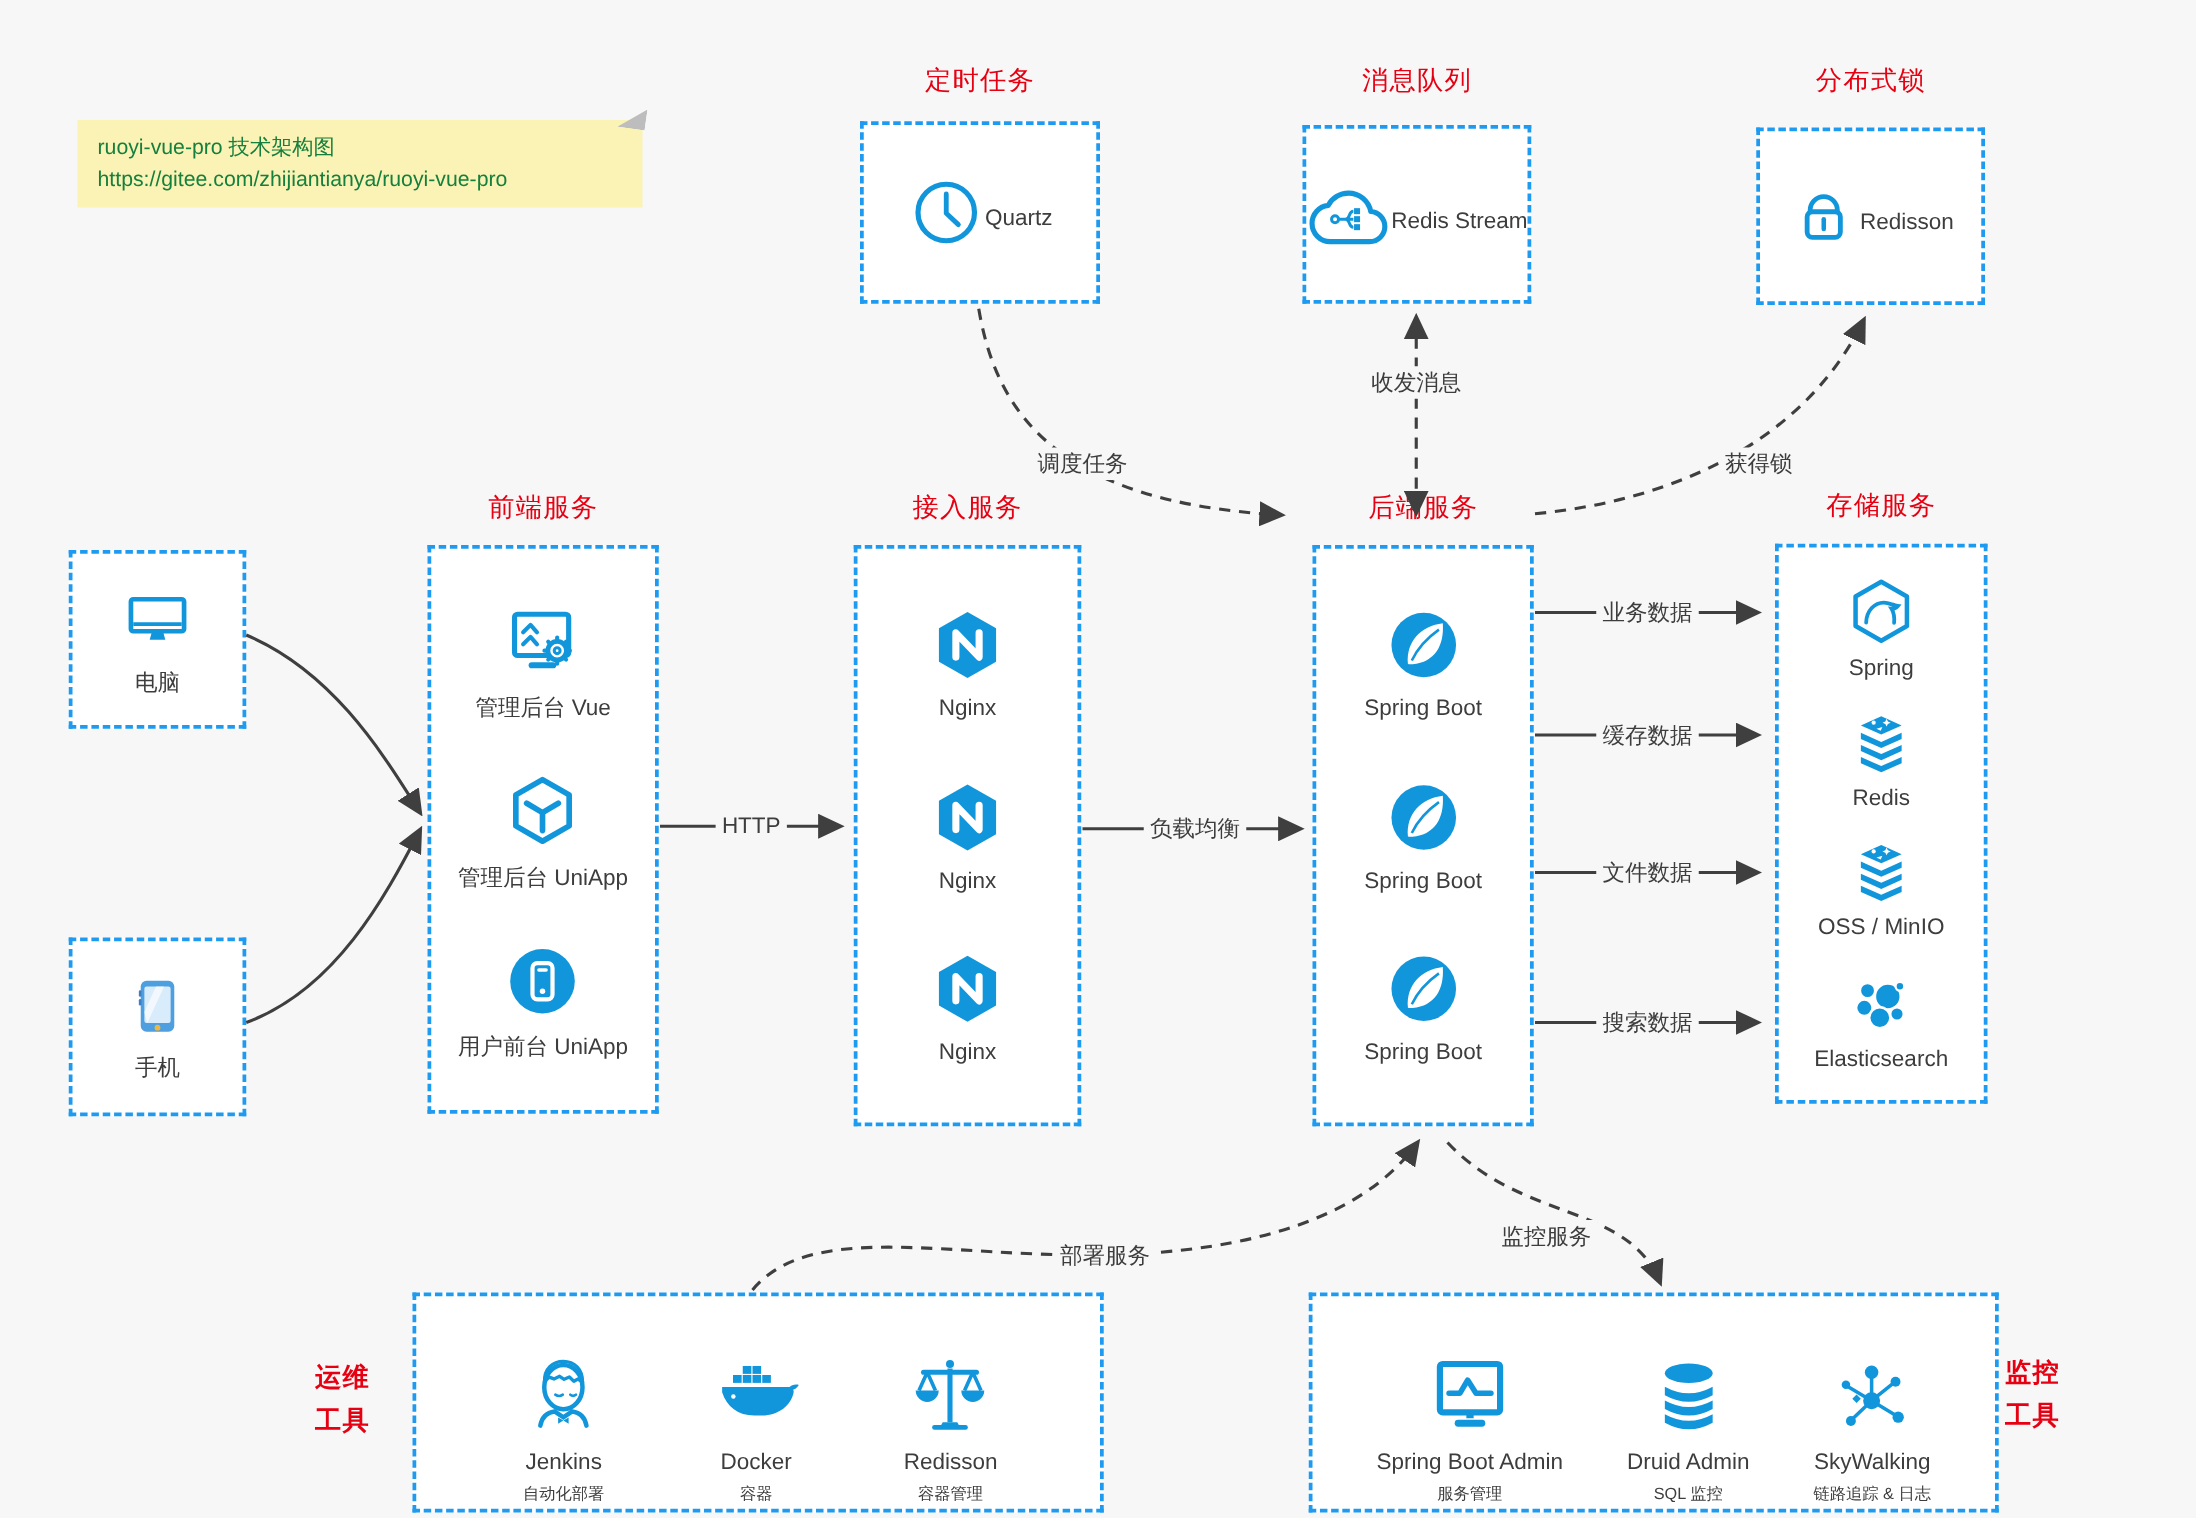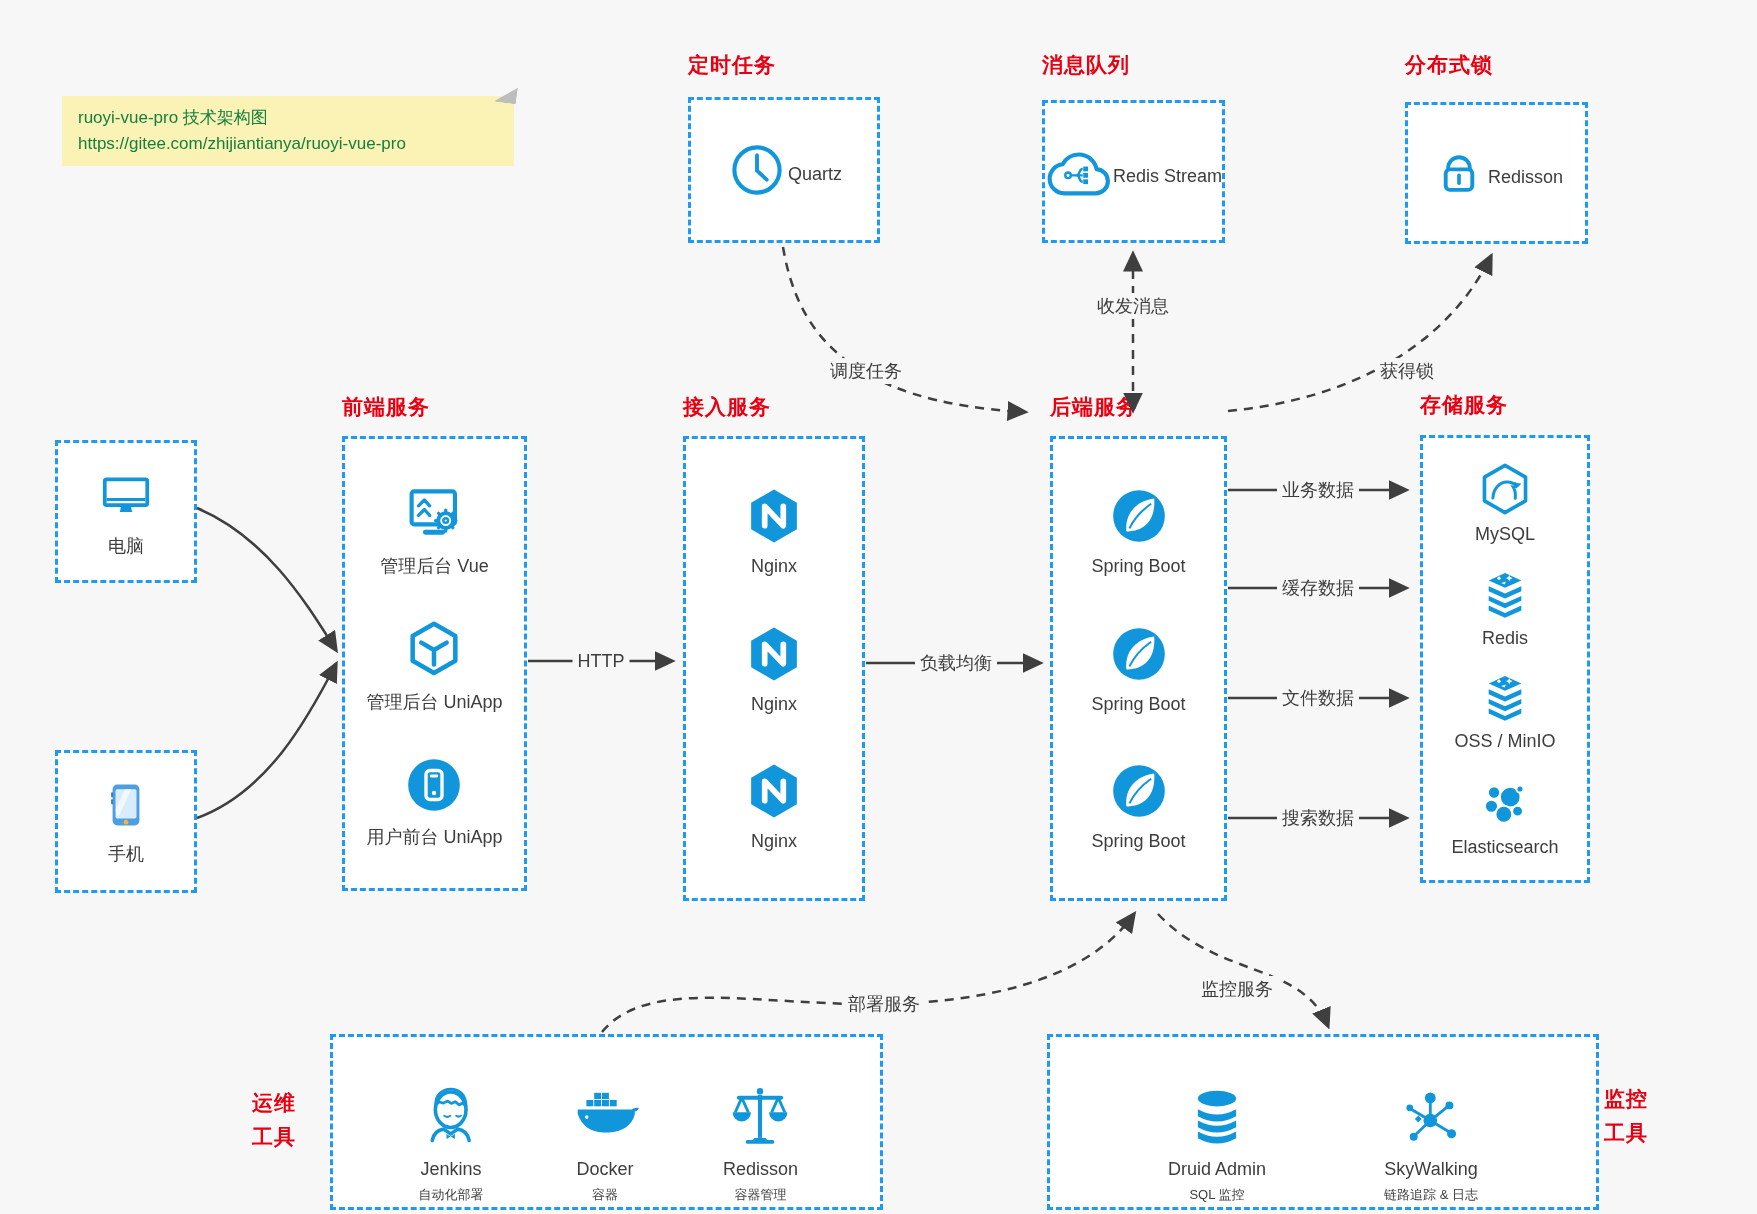--- a/index.html
+++ b/index.html
@@ -9,21 +9,21 @@
   }
   *{box-sizing:border-box;margin:0;padding:0}
   body{background:var(--page-bg);font-family:"Liberation Sans","DejaVu Sans",sans-serif;color:var(--label)}
   .canvas{position:relative;width:1757px;height:1214px;background:var(--page-bg);overflow:hidden}
   .wires{position:absolute;left:0;top:0;z-index:2;pointer-events:none}
   .wires .solid{fill:none;stroke:var(--ink);stroke-width:2.5}
   .wires .dashed{fill:none;stroke:var(--ink);stroke-width:2.5;stroke-dasharray:9 7}
 
   .dash-box{background:var(--box-bg);border:3px dashed var(--border-blue);position:relative;z-index:1}
   .group{position:absolute;z-index:1}
-  .group-title{font-size:21px;font-weight:bold;color:var(--title-red);line-height:26px;letter-spacing:1px}
+  .group-title{font-size:21px;font-weight:normal;color:var(--title-red);text-align:center;line-height:26px;letter-spacing:1px}
   .node{display:flex;flex-direction:column;align-items:center;justify-content:center}
   .node-label{font-size:18px;color:var(--label);margin-top:9px;white-space:nowrap;text-align:center}
   .icon{color:var(--accent-blue);display:block}
 
   
   .note{position:absolute;left:62px;top:96px;width:452px;height:70px;background:var(--note-bg);
         z-index:1;padding:9px 16px;font-size:17px;line-height:26px;color:#15803d}
   .note .fold{position:absolute;right:-3px;top:-10px;width:22px;height:17px;background:var(--note-fold);
         clip-path:polygon(0 100%,100% 0,100% 100%);transform:rotate(8deg)}
 
@@ -373,21 +373,21 @@
     </div>
   </div>
 
   <div class="col col-storage">
     <div class="group-title">存储服务</div>
     <div class="dash-box col-box">
       <div class="node">
         <svg class="icon" width="58" height="58">
             <use href="#sym-mysql"></use>
           </svg>
-        <div class="node-label">MySQL</div>
+        <div class="node-label">Spring</div>
       </div>
       <div class="node">
         <svg class="icon" width="56" height="54">
             <use href="#sym-stack"></use>
           </svg>
         <div class="node-label">Redis</div>
       </div>
       <div class="node">
         <svg class="icon" width="56" height="54">
             <use href="#sym-stack"></use>
@@ -429,20 +429,27 @@
       <div class="node-label">Redisson</div>
       <div class="sub-label">容器管理</div>
     </div>
   </div>
 
   <div class="side-title t-mon">
     <div>监控</div>
     <div>工具</div>
   </div>
   <div class="dash-box b-box b-mon">
+    <div class="node">
+      <svg class="icon" width="70" height="70">
+          <use href="#sym-sba"></use>
+        </svg>
+      <div class="node-label">Spring Boot Admin</div>
+      <div class="sub-label">服务管理</div>
+    </div>
     <div class="node">
       <svg class="icon" width="68" height="68">
           <use href="#sym-druid"></use>
         </svg>
       <div class="node-label">Druid Admin</div>
       <div class="sub-label">SQL 监控</div>
     </div>
     <div class="node">
       <svg class="icon" width="68" height="68">
           <use href="#sym-skywalking"></use>

